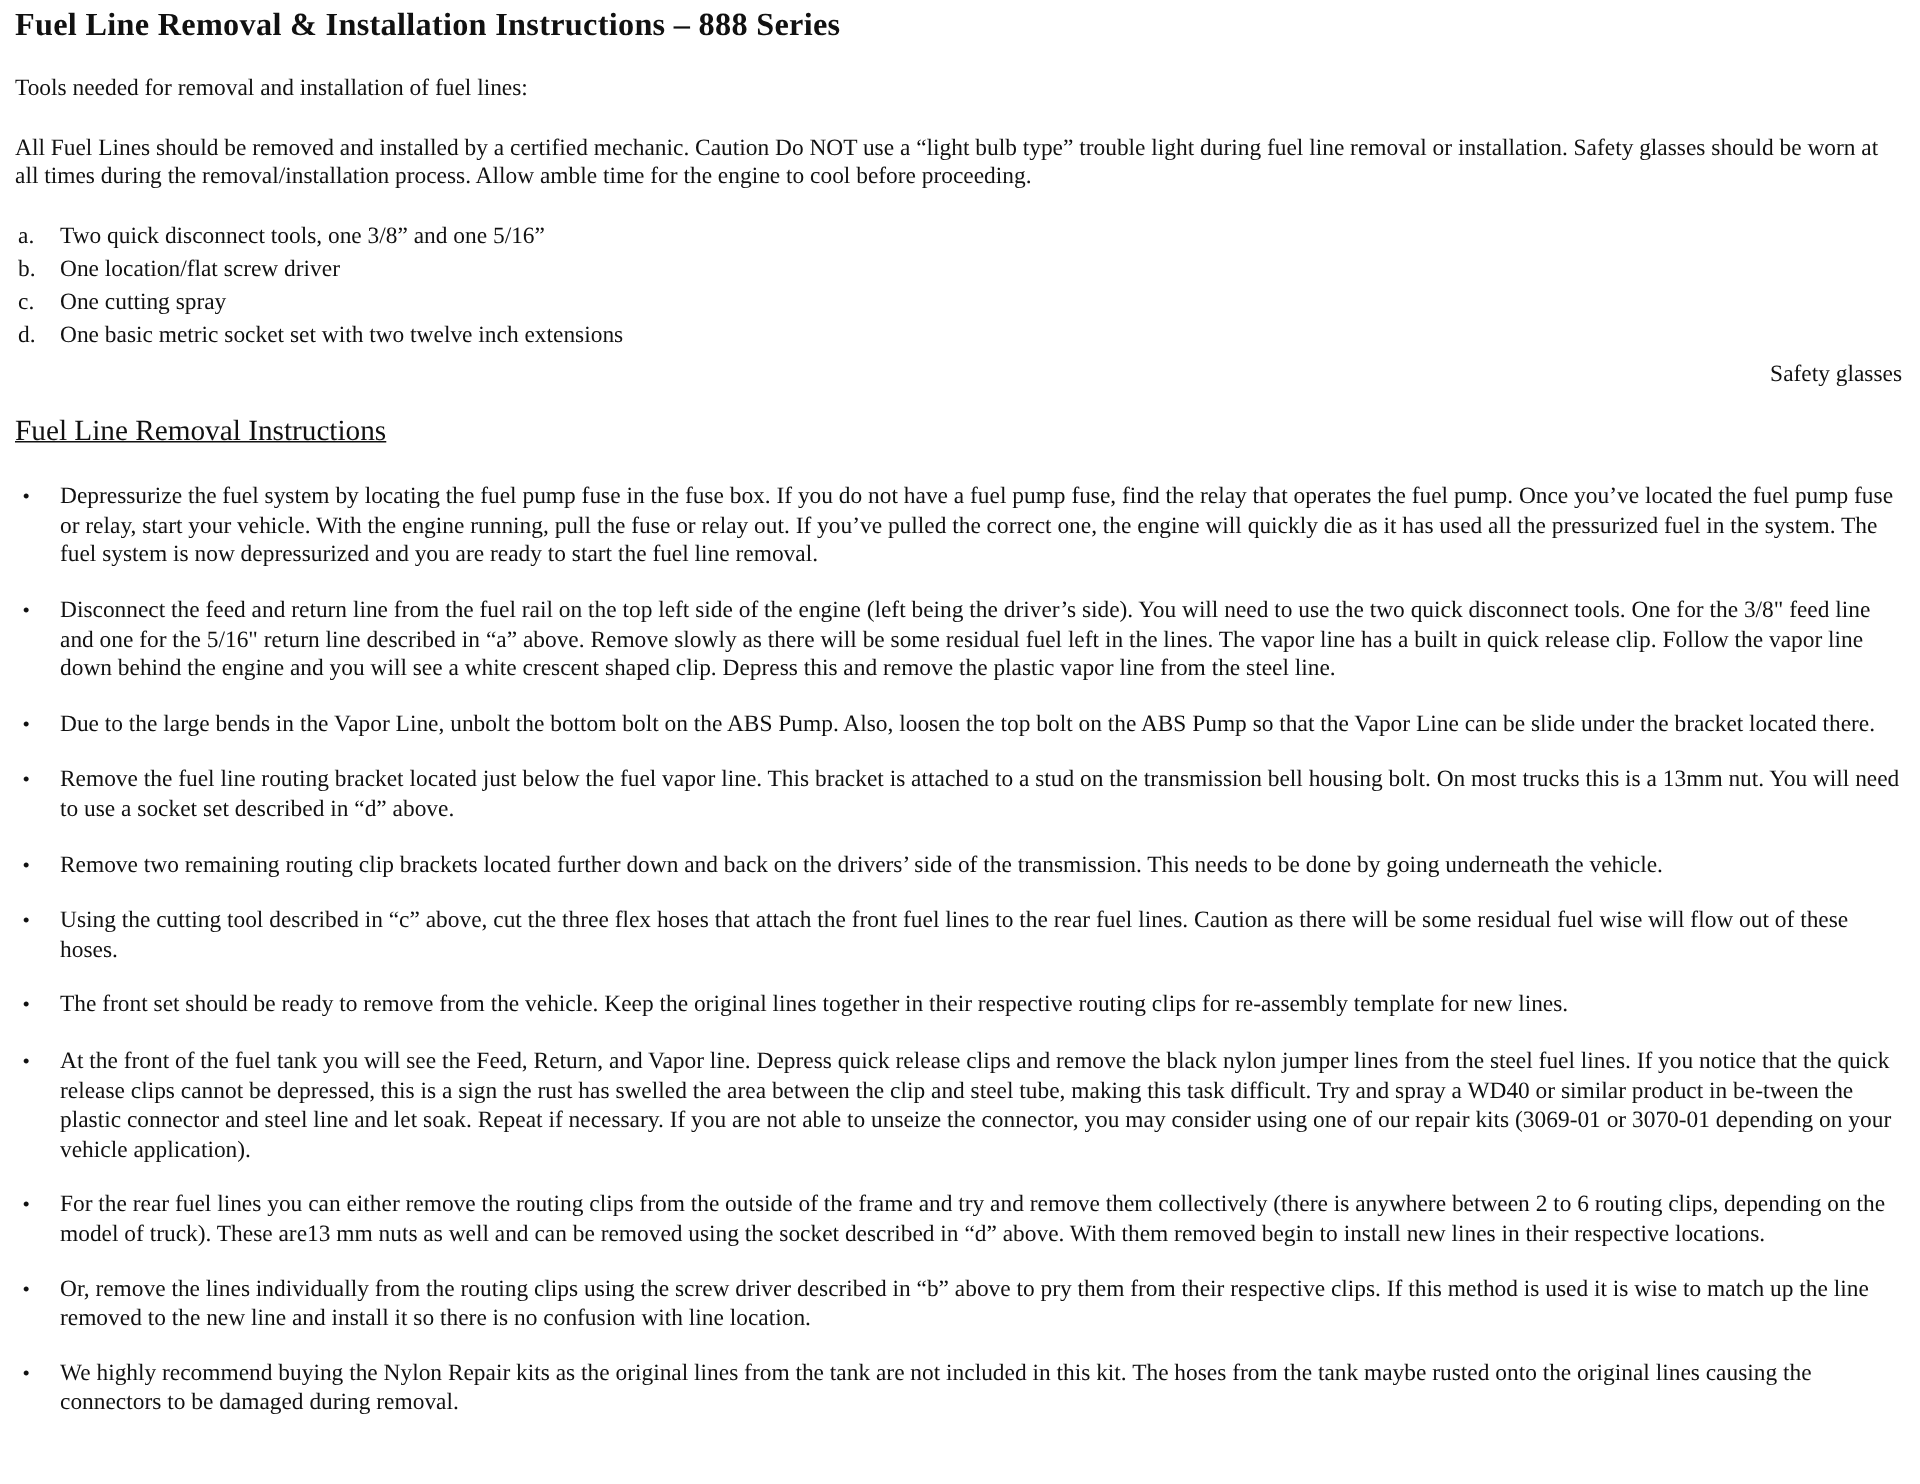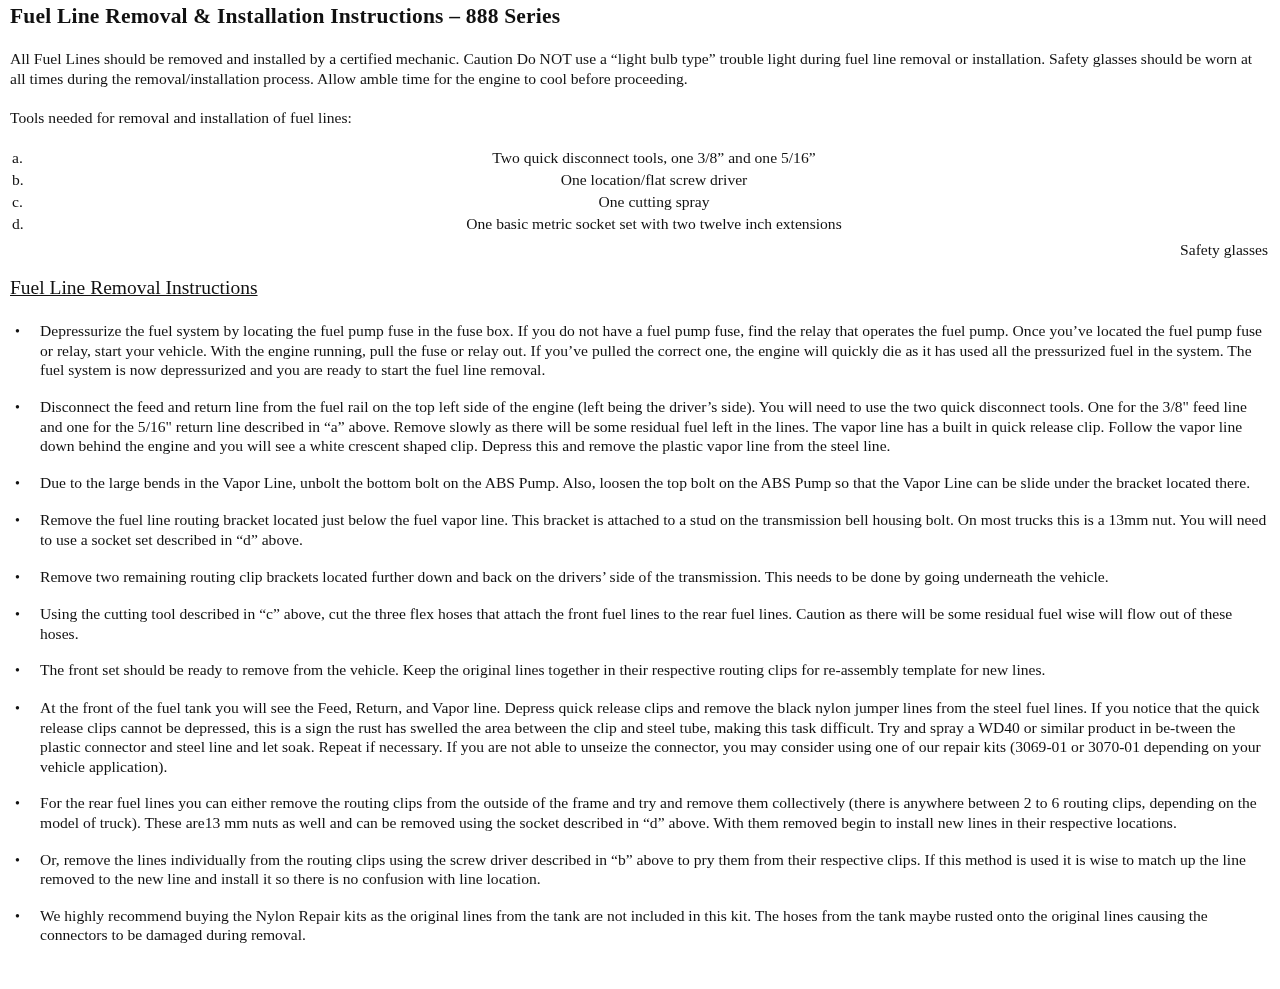--- a/index.html
+++ b/index.html
@@ -42,21 +42,20 @@
     display: flex;
     align-items: baseline;
     margin-bottom: 2.5px;
   }
   .tool-marker {
     flex: 0 0 30px;
     padding-left: 2px;
   }
   .tool-text {
     flex: 1;
-    text-align: center;
   }
   .tools-continuation {
     padding-left: 30px;
     margin-bottom: 18px;
     text-align: right;
   }
   .section-heading {
     font-size: 19.5px;
     font-weight: normal;
     text-decoration: underline;
@@ -79,23 +78,23 @@
     flex: 1;
   }
 </style>
 </head>
 <body>
 
 <div class="page">
 
   <h1 class="doc-title">Fuel Line Removal &amp; Installation Instructions – 888 Series</h1>
 
+  <p class="body-text tools-intro">Tools needed for removal and installation of fuel lines:</p>
+
   <p class="body-text intro">All Fuel Lines should be removed and installed by a certified mechanic. Caution Do NOT use a “light bulb type” trouble light during fuel line removal or installation. Safety glasses should be worn at all times during the removal/installation process. Allow amble time for the engine to cool before proceeding.</p>
-
-  <p class="body-text tools-intro">Tools needed for removal and installation of fuel lines:</p>
 
   <div class="body-text tool-list">
     <div class="tool-item">
       <span class="tool-marker">a.</span>
       <span class="tool-text">Two quick disconnect tools, one 3/8” and one 5/16”</span>
     </div>
     <div class="tool-item">
       <span class="tool-marker">b.</span>
       <span class="tool-text">One location/flat screw driver</span>
     </div>

